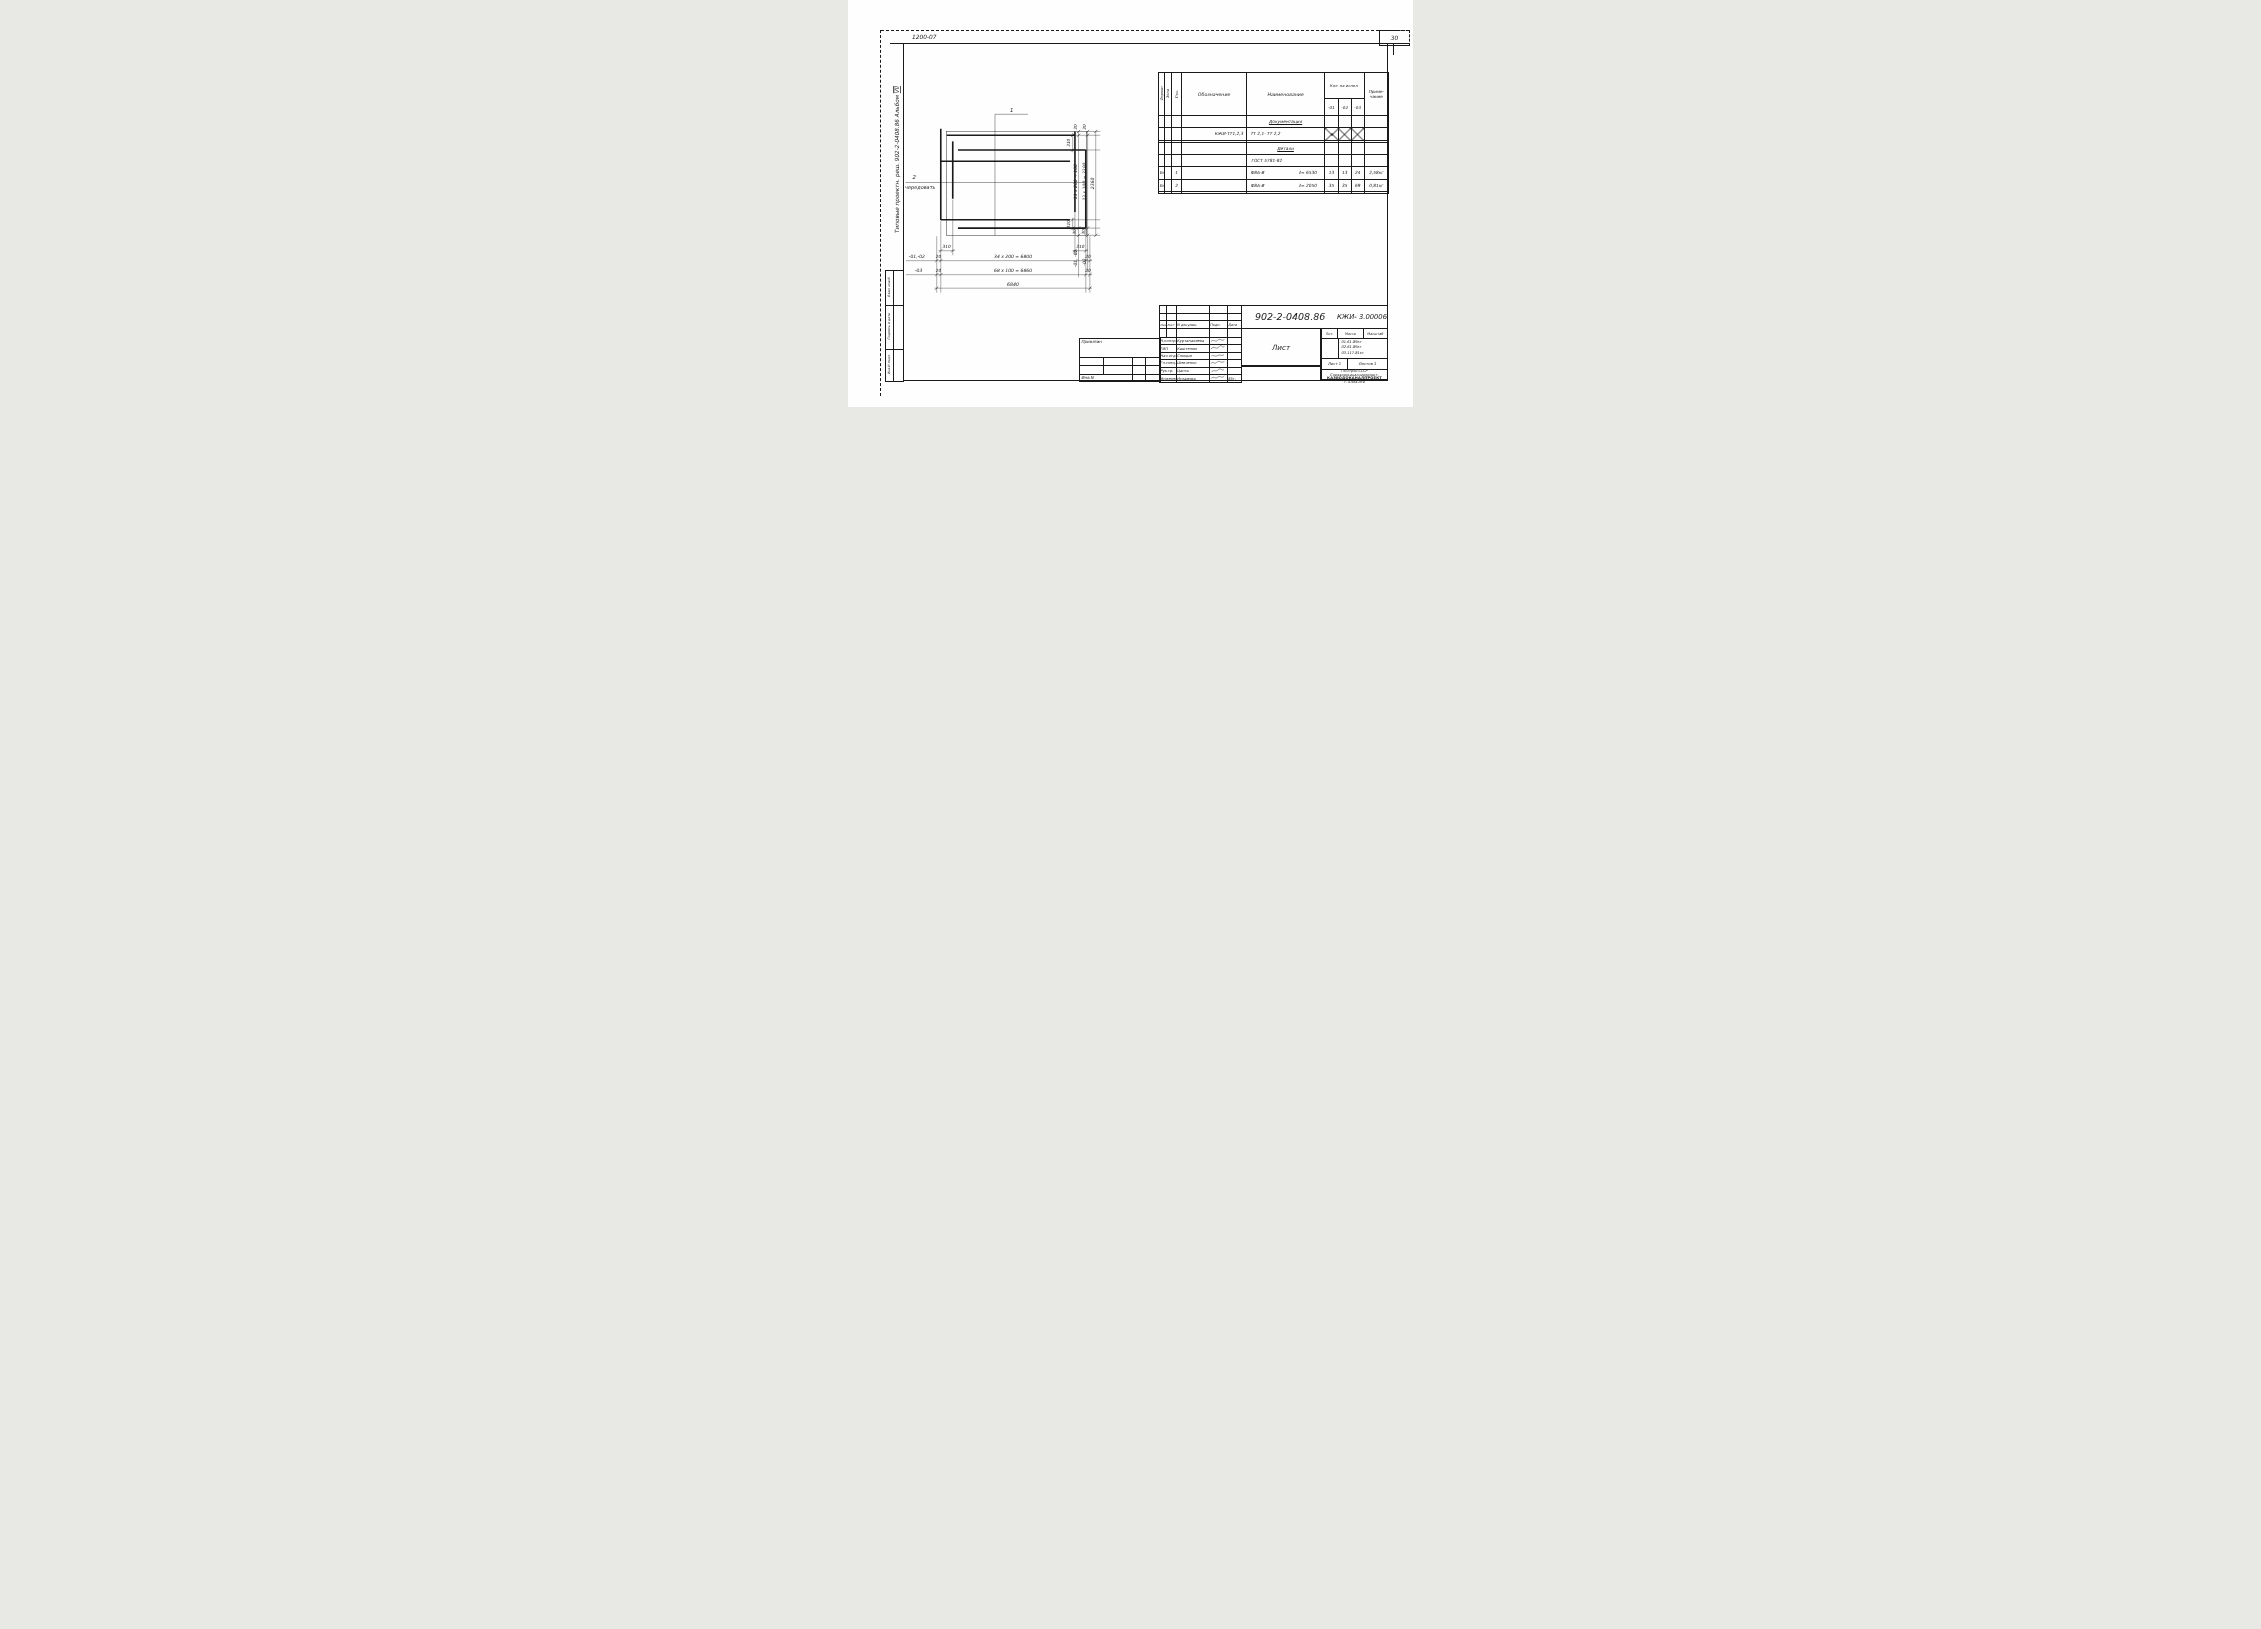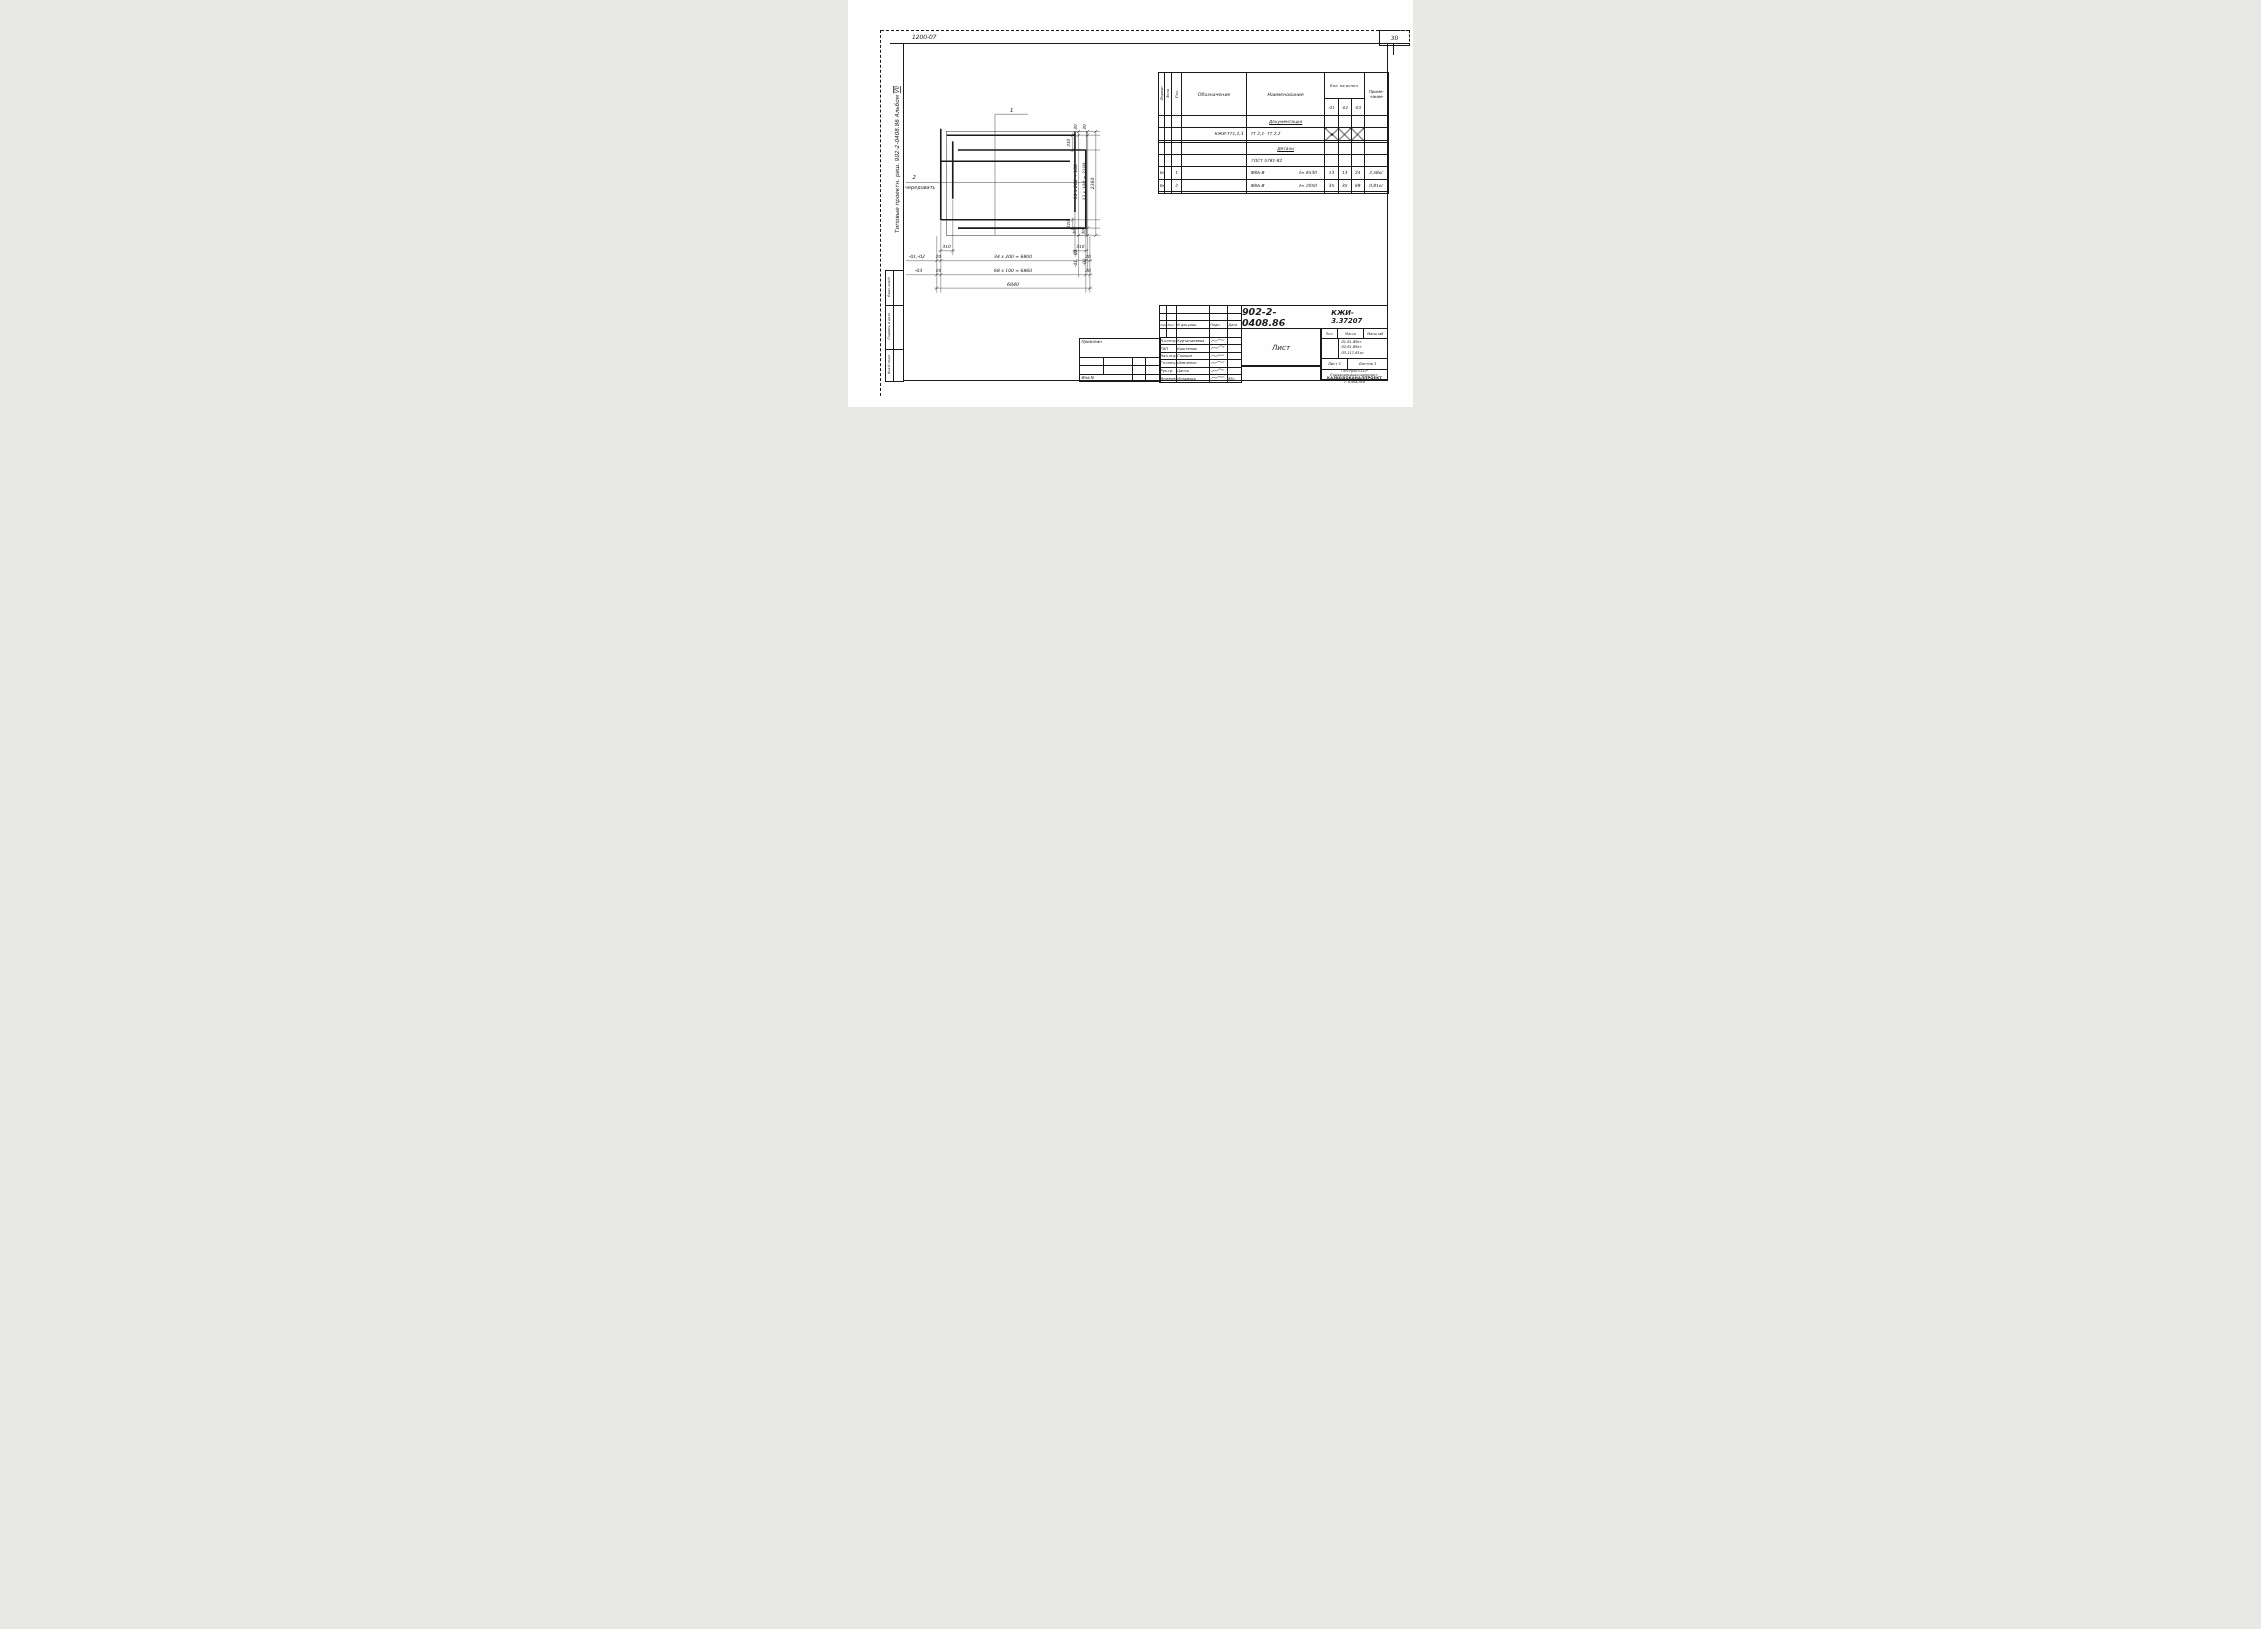--- a/index.html
+++ b/index.html
@@ -44,21 +44,21 @@
       linear-gradient(to bottom right, transparent calc(50% - 0.4px), #1a1a1a calc(50% - 0.4px), #1a1a1a calc(50% + 0.4px), transparent calc(50% + 0.4px)); }
   .naim2 { display:flex; justify-content:space-between; padding:0 6.3px 0 2.7px; }
 
   
   table.tb-left { position:absolute; left:311px; top:305px; width:82px; height:76px;
     border-collapse:collapse; table-layout:fixed; border:0.9px solid #1a1a1a; }
   table.tb-left td { border:0.5px solid #1a1a1a; padding:0 0.5px; font-size:3.6px;
     vertical-align:middle; overflow:hidden; white-space:nowrap; }
   .docband { position:absolute; left:393px; top:305px; width:147px; height:23.5px;
     border:0.9px solid #1a1a1a; box-sizing:border-box; display:flex; align-items:center;
-    justify-content:space-between; gap:11.8px;font-weight:bold; }
+    justify-content:flex-end; gap:11.8px; }
   .docnum { font-size:9.5px; } .doccode { font-size:6.8px; }
   .namecell { position:absolute; left:393px; top:328px; width:80px; height:38px;
     border:0.9px solid #1a1a1a; box-sizing:border-box; display:flex; align-items:center;
     justify-content:center; font-size:7.2px; }
   .emptycell { position:absolute; left:393px; top:366px; width:80px; height:14.5px;
     border:0.9px solid #1a1a1a; box-sizing:border-box; }
   .tb-right { position:absolute; left:473px; top:328px; width:67px; height:52px;
     border:0.9px solid #1a1a1a; box-sizing:border-box; }
   .litrow { display:flex; height:9px; border-bottom:0.5px solid #1a1a1a; }
   .litrow > div { border-right:0.5px solid #1a1a1a; display:flex; align-items:center;
@@ -482,21 +482,21 @@
       <td><svg width="15.4" height="5.4" viewBox="0 0 34 12">
               <path d="M2 8 C7 1, 12 10, 17 5 S26 9, 32 2" stroke="#1a1a1a" fill="none" stroke-width="1"></path>
             </svg></td>
       <td>85г.</td>
     </tr>
   </tbody>
     </table>
 
   <div class="docband">
     <span class="docnum">902-2-0408.86</span>
-    <span class="doccode">КЖИ- 3.37207</span>
+    <span class="doccode">КЖИ- 3.00006</span>
   </div>
 
   <div class="namecell">
     <span>Лист</span>
   </div>
   <div class="emptycell"></div>
 
   <div class="tb-right">
     <div class="litrow">
       <div style="width:16.7px">Лит.</div>

